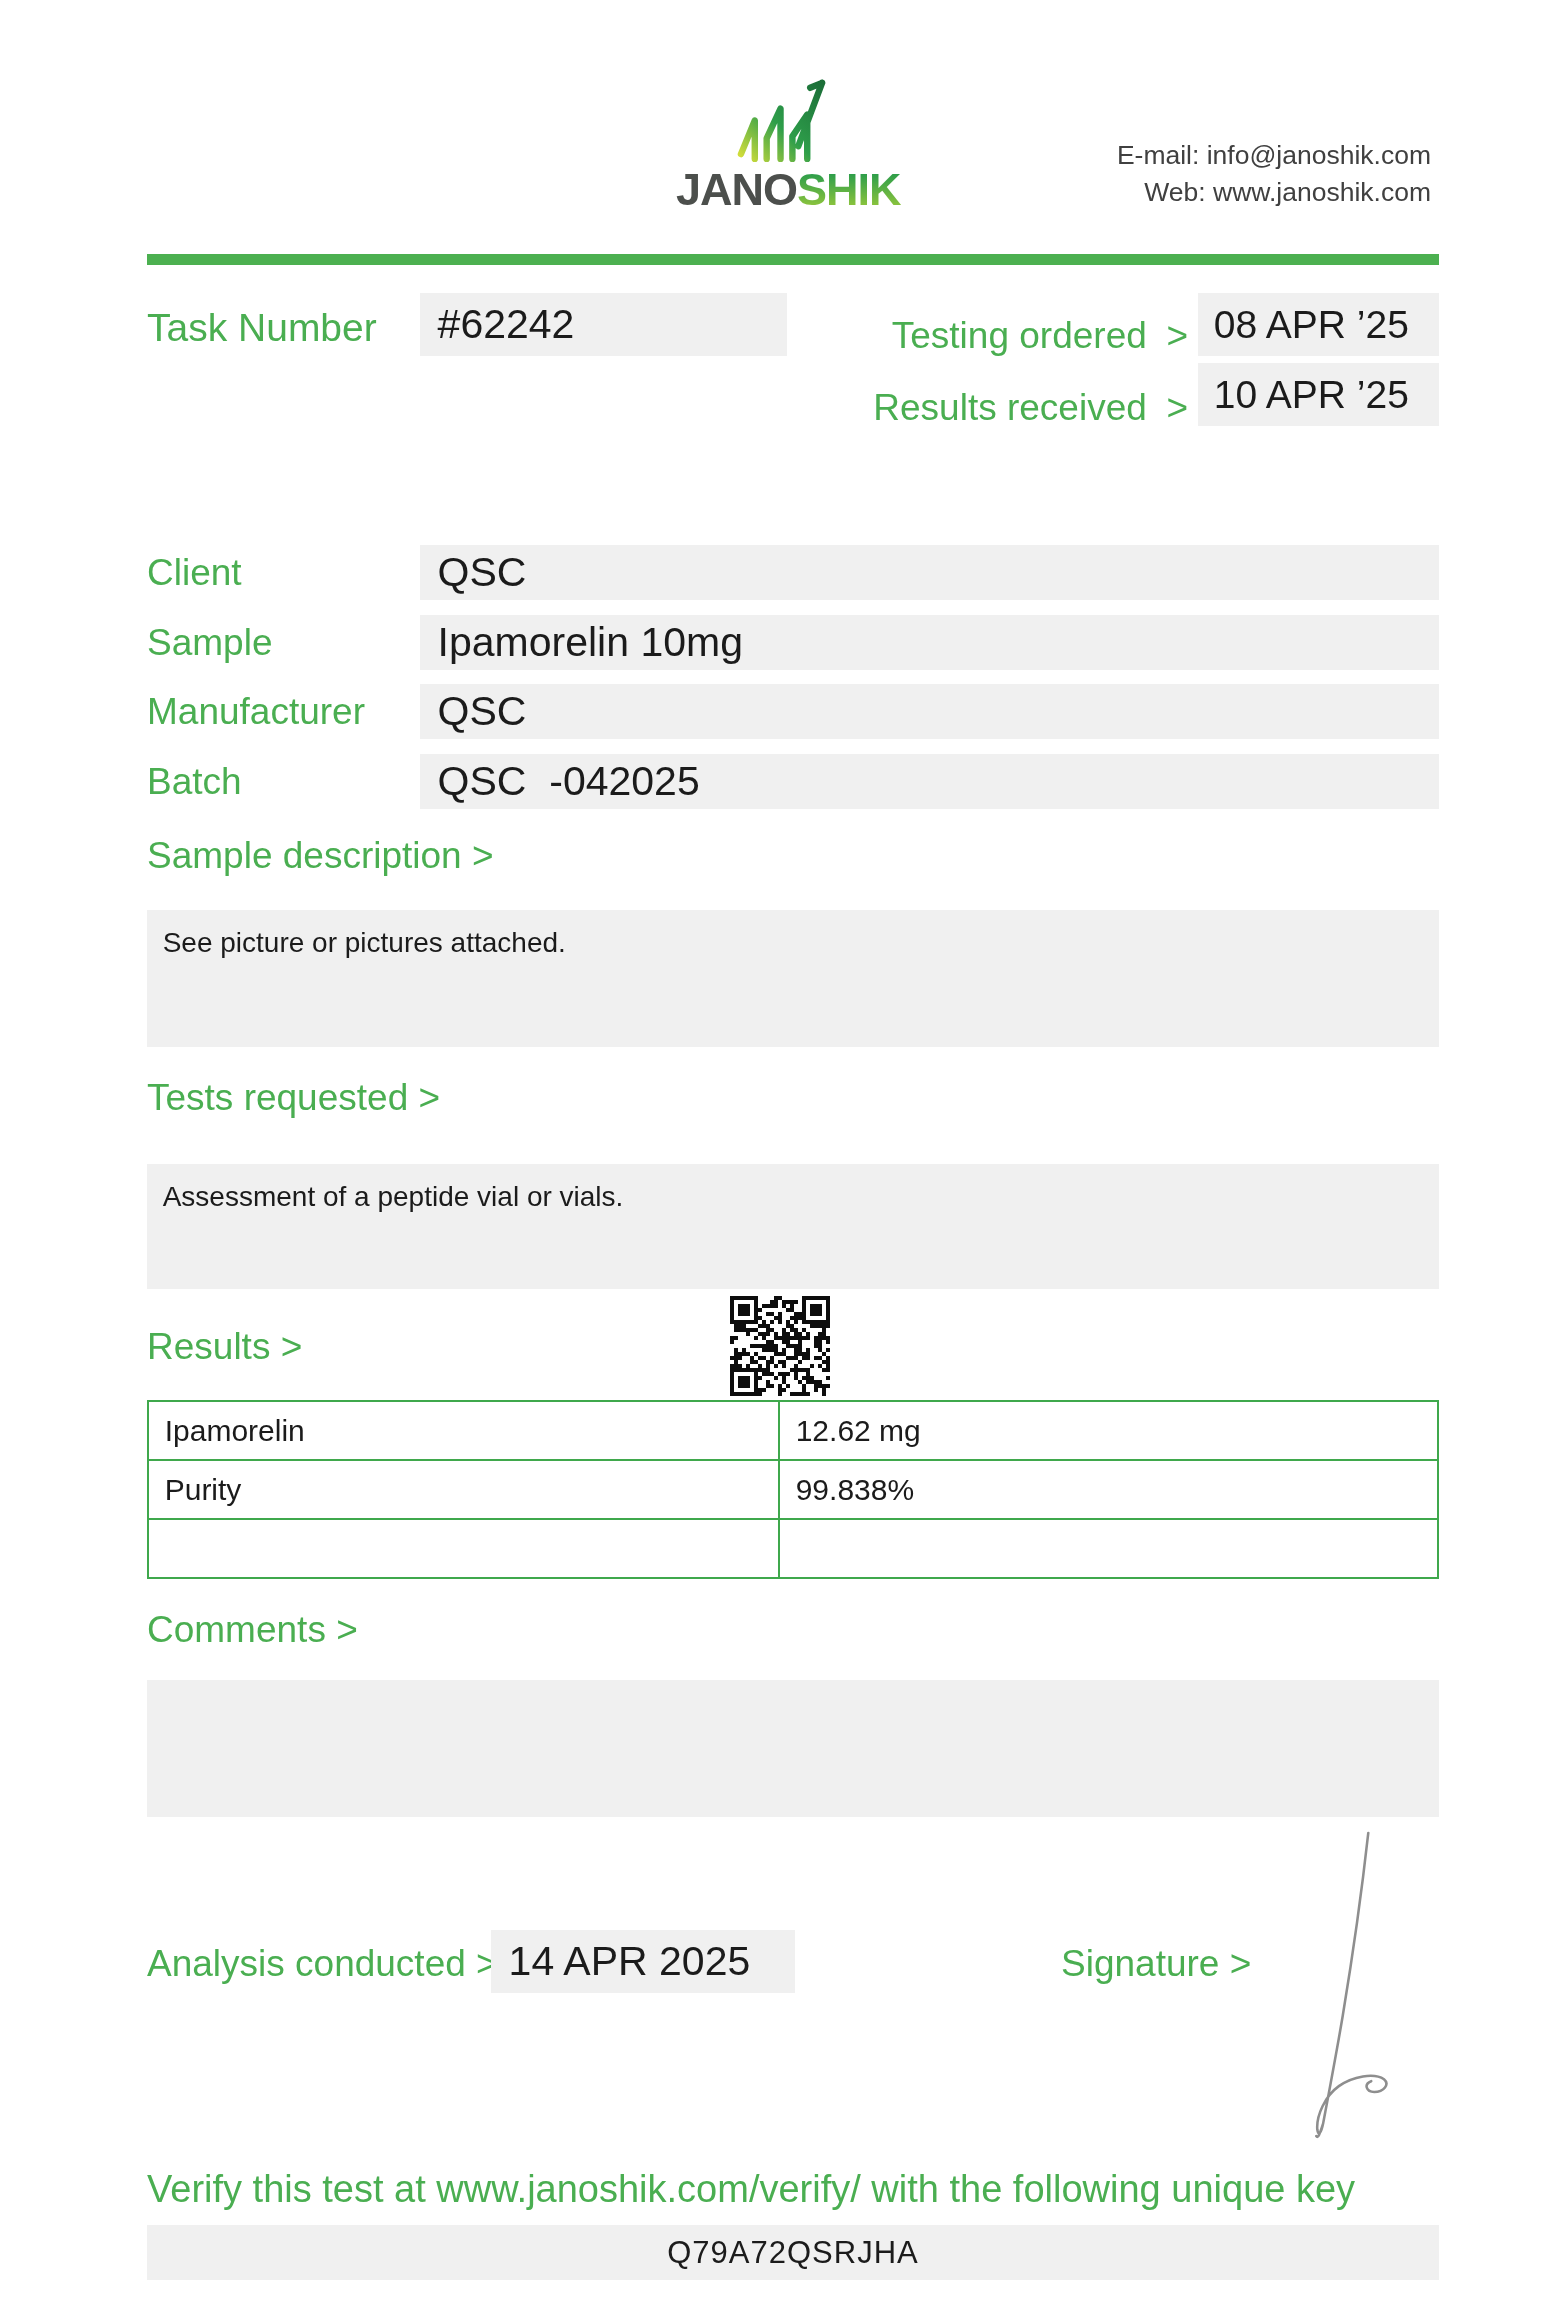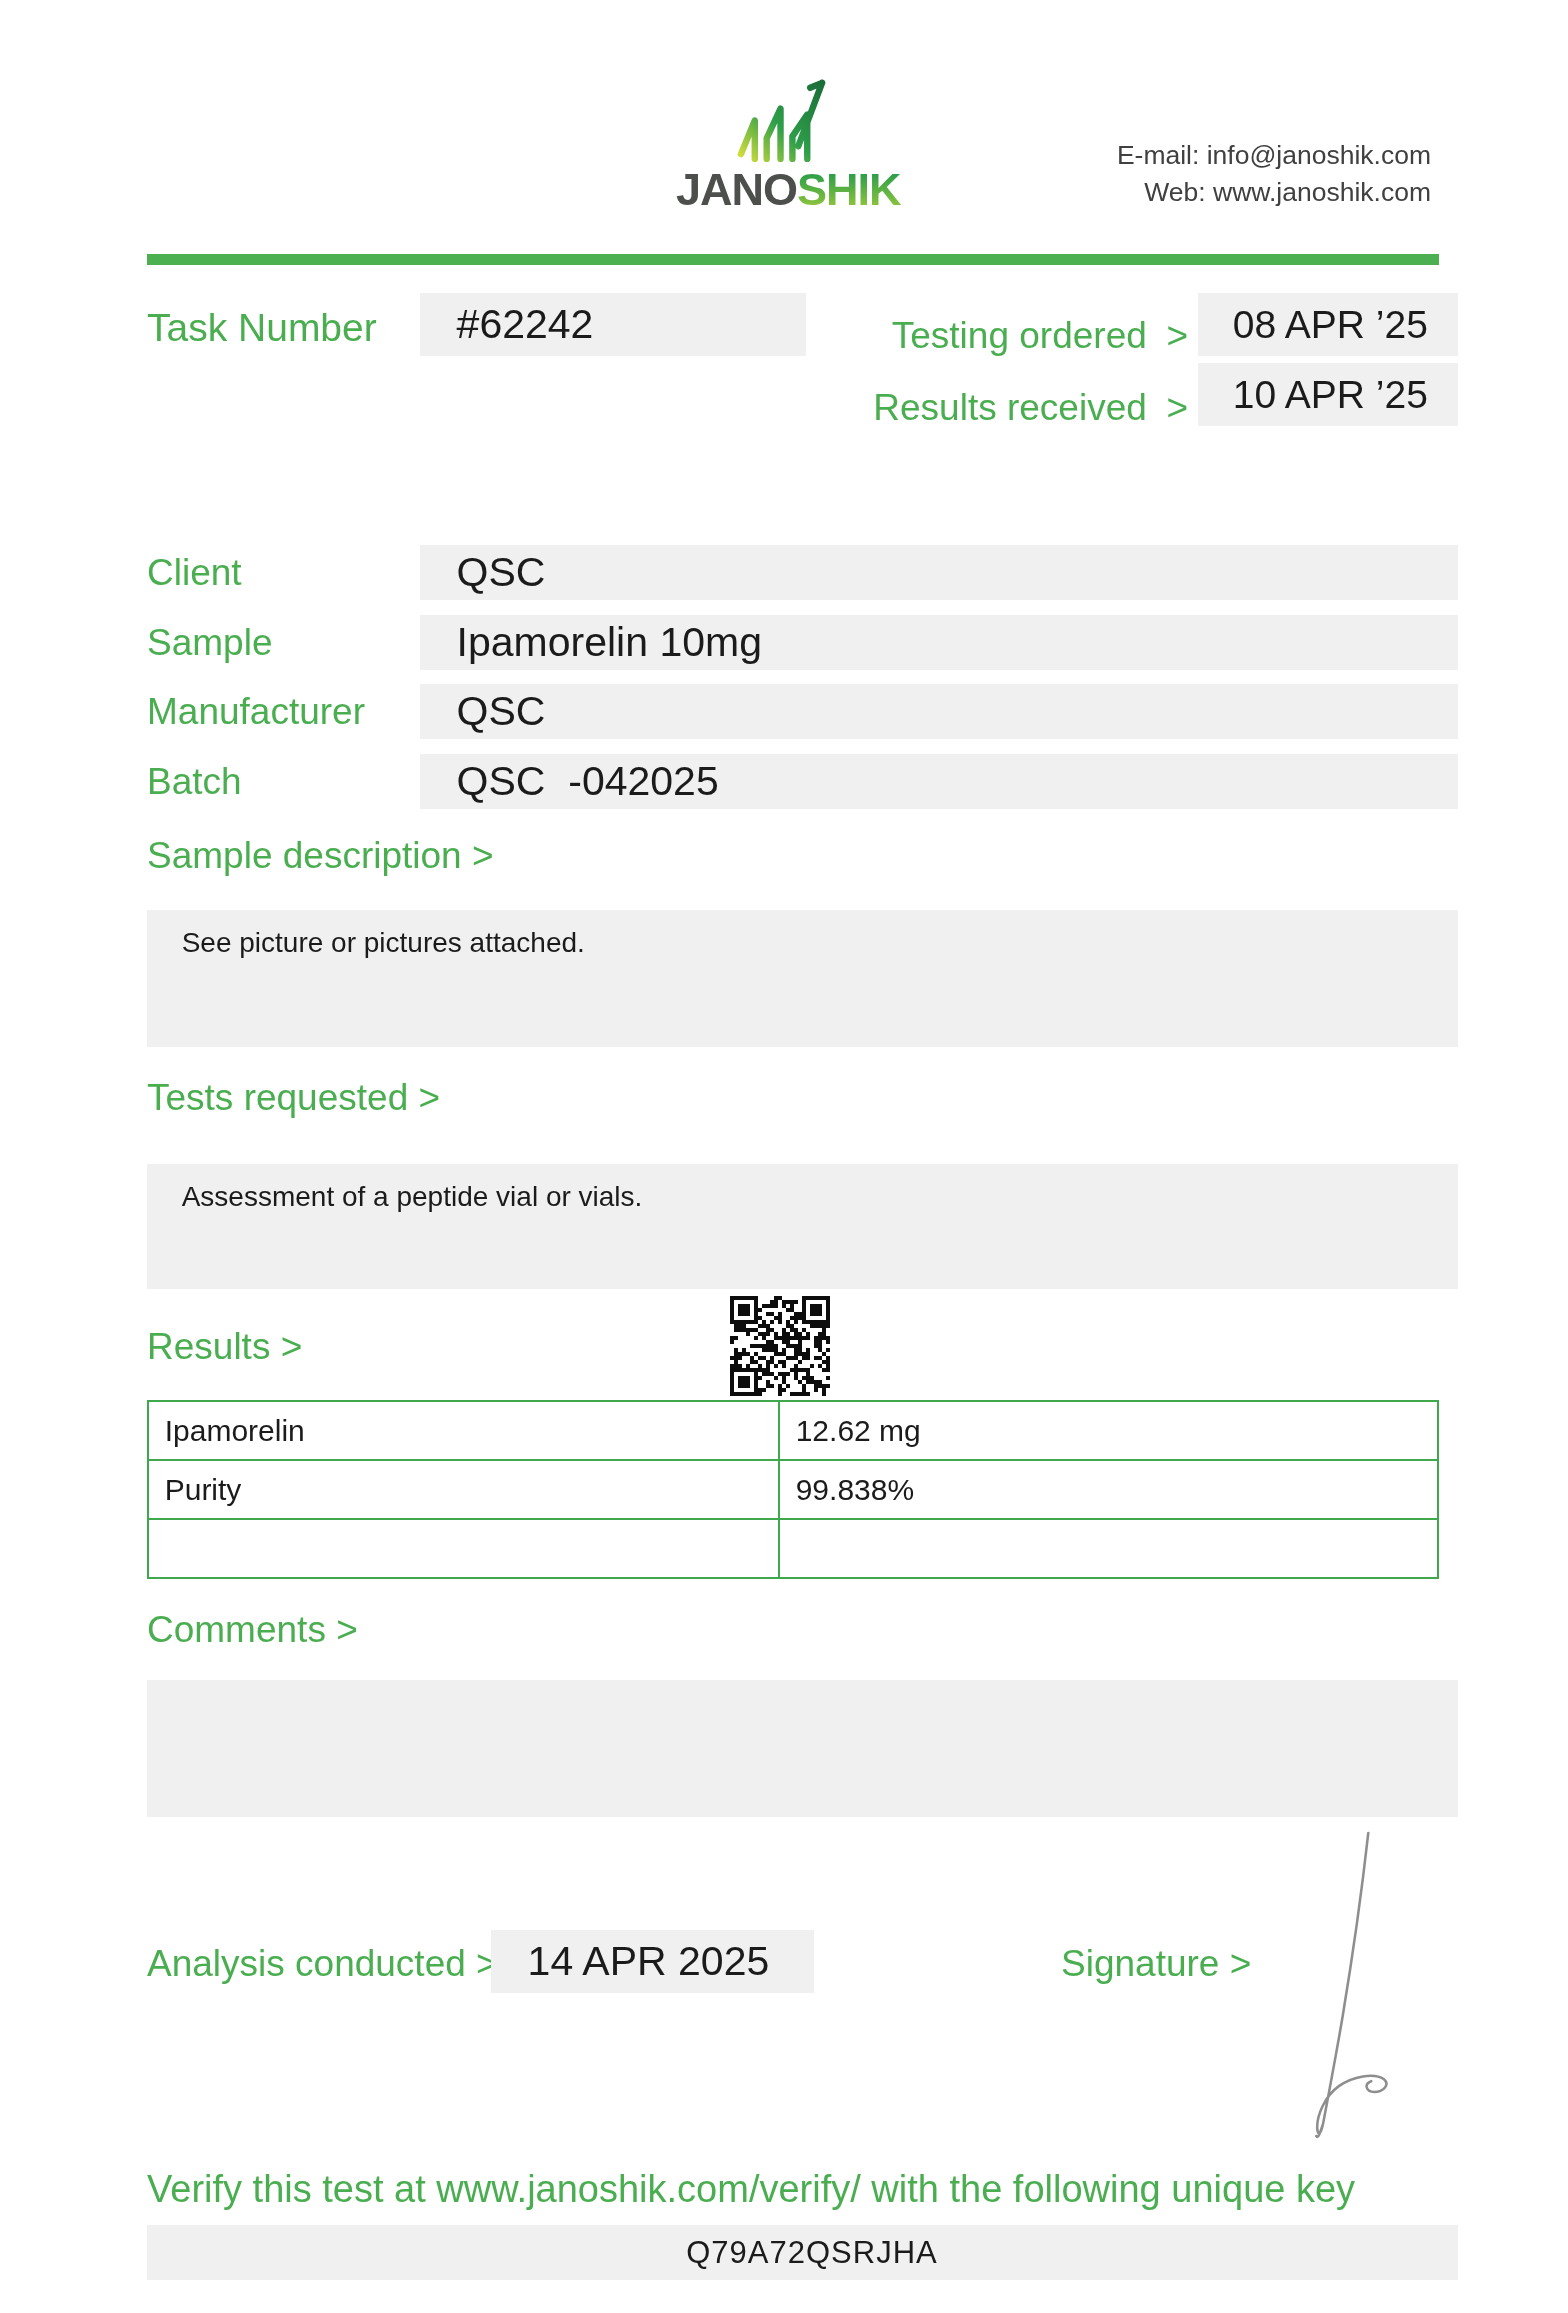--- a/index.html
+++ b/index.html
@@ -1,20 +1,20 @@
 <!DOCTYPE html>
 <html><head>
 <meta charset="utf-8">
 <style>
   html,body{margin:0;padding:0;background:#ffffff;}
   #page{position:relative;width:1568px;height:2313px;background:#fff;overflow:hidden;
         font-family:"Liberation Sans","DejaVu Sans",sans-serif;color:#1b1b1b;}
   .abs{position:absolute;}
   .green{color:#4aae51;}
-  .graybox{background:#f0f0f0;padding-left:19px;}
+  .graybox{background:#f0f0f0;}
   
   .title{left:145px;top:147px;font-size:82px;letter-spacing:-2px;line-height:1;color:#4aae51;font-weight:400;}
   .logo-icon{left:735px;top:76px;width:94px;height:86px;}
   .brand{left:676px;top:167px;width:235px;font-size:45px;font-weight:bold;letter-spacing:-1px;line-height:1;white-space:nowrap;}
   .brand .dark{color:#4c4f4c;}
   .brand .grn{background:linear-gradient(180deg,#2e9e4a 20%,#a6ce39 100%);-webkit-background-clip:text;background-clip:text;color:transparent;}
   .contact{right:137px;top:137px;text-align:right;font-size:26.5px;color:#404040;line-height:37px;}
   .rule{left:147px;top:254px;width:1292px;height:10.8px;background:#4cb050;}
   
   .task-label{left:147px;top:306px;font-size:39px;}

